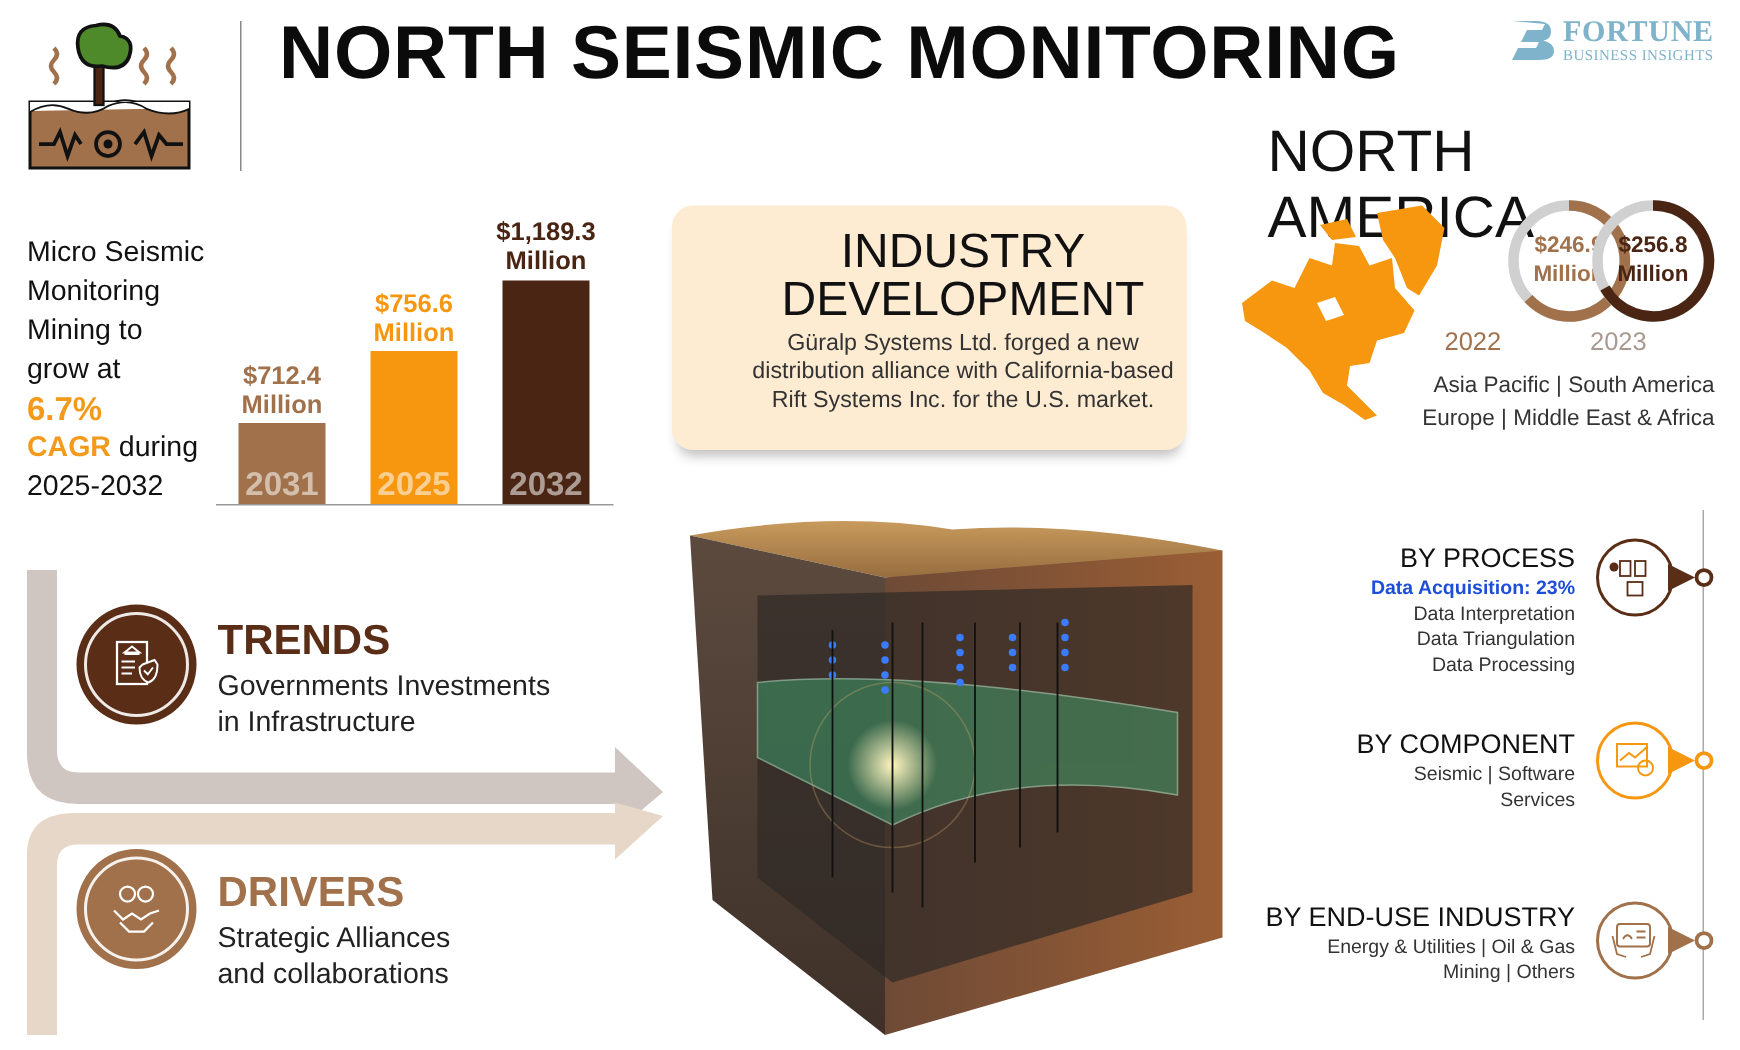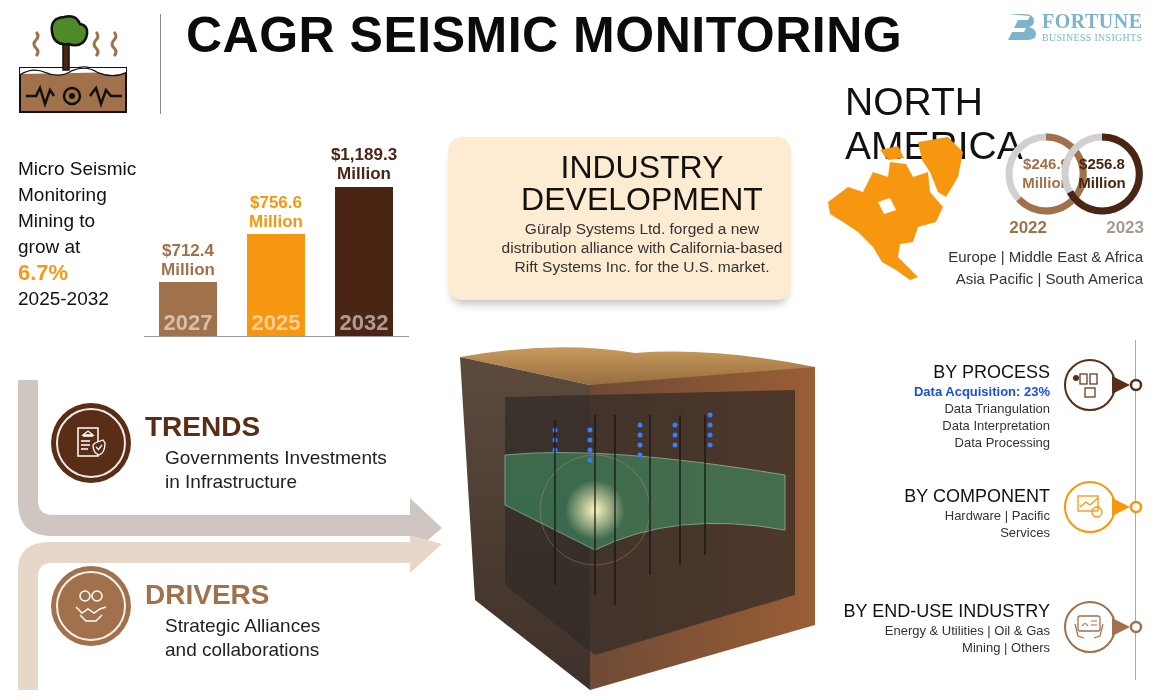--- a/index.html
+++ b/index.html
@@ -19,27 +19,27 @@
   .chart { left: 144px; top: 135px; width: 275px; height: 202px; }
   .baseline { position: absolute; left: 0; bottom: 0; width: 265px; height: 1px; background: #999; }
   .bar { position: absolute; bottom: 1px; width: 58px; }
   .bar-year { position: absolute; bottom: 0; width: 100%; text-align: center; font-size: 22px; font-weight: bold; color: rgba(255,255,255,0.55); }
   .bar-val { position: absolute; width: 90px; text-align: center; font-size: 17px; font-weight: bold; line-height: 19px; }
   .ind-box { left: 448px; top: 137px; width: 343px; height: 163px; background: #fdebd2; border-radius: 14px; box-shadow: 0 8px 8px -4px rgba(0,0,0,0.25); text-align: center; padding-left: 45px; }
   .ind-title { font-size: 32px; line-height: 32px; margin-top: 14px; color: #111; }
   .ind-body { font-size: 15.5px; line-height: 19px; color: #333; margin-top: 4px; }
   .ring-wrap { width: 84px; height: 84px; }
   .ring-label { position: absolute; left: 0; top: 22px; width: 84px; text-align: center; font-size: 15px; font-weight: bold; line-height: 19px; }
-  .ring-year { position: absolute; top: 216px; width: 84px; text-align: right; font-size: 17px; font-weight: bold; }
+  .ring-year { position: absolute; top: 216px; width: 84px; text-align: left; font-size: 17px; font-weight: normal; }
   .regions { left: 900px; top: 246px; width: 243px; text-align: right; font-size: 15px; line-height: 22px; color: #333; }
   .arrow-svg { left: 0; top: 370px; width: 450px; height: 330px; }
   .circle-icon { width: 80px; height: 80px; border-radius: 50%; display: flex; align-items: center; justify-content: center; }
   .circle-inner { width: 70px; height: 70px; border-radius: 50%; border: 2px solid rgba(255,255,255,0.9); display:flex; align-items:center; justify-content:center; }
   .sec-title { font-size: 28px; font-weight: bold; line-height: 38px; }
-  .sec-body { font-size: 19px; line-height: 24px; color: #222; margin-left: 20px; }
+  .sec-body { font-size: 19px; line-height: 24px; color: #222; }
   .cube { left: 455px; top: 335px; width: 370px; height: 360px; }
   .seg { width: 220px; text-align: right; }
   .seg-title { font-size: 18px; line-height: 22px; color: #111; }
   .seg-line { font-size: 13px; line-height: 17px; color: #333; }
   .seg-bold { font-weight: bold; color: #1d4ed8; }
   .vline { left: 1135px; top: 340px; width: 1px; height: 340px; background: #aaa; }
   .pin { width: 90px; height: 70px; }
 </style>
 </head>
 <body>
@@ -55,49 +55,50 @@
     <path d="M72 84 L78 76 L83 92 L88 78 L93 84 L104 84" fill="none" stroke="#111" stroke-width="2.5"></path>
     <rect x="45" y="28" width="6" height="30" fill="#4a2513" stroke="#111" stroke-width="1.5"></rect>
     <path d="M34 20 Q32 6 46 5 Q58 2 62 12 Q72 14 68 26 Q64 36 50 32 Q36 34 34 20 Z" fill="#4e8a2a" stroke="#111" stroke-width="2.5"></path>
     <path d="M18 20 q4 4 0 8 q-4 4 0 8 q4 4 0 8" fill="none" stroke="#a0714a" stroke-width="3"></path>
     <path d="M78 20 q4 4 0 8 q-4 4 0 8 q4 4 0 8" fill="none" stroke="#a0714a" stroke-width="3"></path>
     <path d="M96 20 q4 4 0 8 q-4 4 0 8 q4 4 0 8" fill="none" stroke="#a0714a" stroke-width="3"></path>
   </svg>
 </div>
 <div class="abs vsep"></div>
 <div class="abs title">
-  <div>CAGR SEISMIC MONITORING</div>
+  <div>NORTH SEISMIC MONITORING</div>
 </div>
 
 <div class="abs fbi">
   <svg class="fbi-mark" viewBox="0 0 34 30">
     <path d="M4 2 L20 2 Q30 2 30 9 Q30 14 25 15 Q32 17 32 22 Q32 28 22 28 L4 28 L8 20 L20 20 L22 16 L10 16 L14 8 L24 8 L26 4 Z" fill="#7fb3cc"></path>
   </svg>
   <div class="fbi-t1">FORTUNE</div>
   <div class="fbi-t2">BUSINESS INSIGHTS</div>
 </div>
 
 <div class="abs na-title">NORTH AMERICA</div>
 
 <div class="abs grow-text">
   <div>Micro Seismic</div>
   <div>Monitoring</div>
   <div>Mining to</div>
   <div>grow at</div>
   <div class="hl big">6.7%</div>
+  <div><span class="hl">CAGR</span><span> during</span></div>
   <div>2025-2032</div>
 </div>
 
 <div class="abs chart">
   <div class="bar-val" style="left:-1px; bottom:58px; color:#a0714a;">
     <div>$712.4</div>
     <div>Million</div>
   </div>
   <div class="bar" style="left:15px; height:54px; background:#a0714a;">
-    <div class="bar-year">2027</div>
+    <div class="bar-year">2031</div>
   </div>
   <div class="bar-val" style="left:87px; bottom:106px; color:#f7960f;">
     <div>$756.6</div>
     <div>Million</div>
   </div>
   <div class="bar" style="left:103px; height:102px; background:#f7960f;">
     <div class="bar-year">2025</div>
   </div>
   <div class="bar-val" style="left:175px; bottom:154px; color:#4a2513;">
     <div>$1,189.3</div>
@@ -148,22 +149,22 @@
     <path d="M42 5 A37 37 0 1 1 10 60" fill="none" stroke="#4a2513" stroke-width="7"></path>
   </svg>
   <div class="ring-label" style="color:#4a2513;">
     <div>$256.8</div>
     <div>Million</div>
   </div>
 </div>
 <div class="abs ring-year" style="left:1060px; top:218px; color:#a89a90;">2023</div>
 
 <div class="abs regions">
+  <div>Asia Pacific  |  South America</div>
   <div>Europe  |  Middle East &amp; Africa</div>
-  <div>Asia Pacific  |  South America</div>
 </div>
 
 <svg class="abs arrow-svg" viewBox="0 0 450 330">
   <path d="M18 10 L38 10 L38 130 Q38 145 52 145 L410 145 L410 128 L442 158 L410 185 L410 166 L52 166 Q18 166 18 132 Z" fill="#cfc6c1"></path>
   <path d="M18 200 Q18 172 50 172 L410 172 L410 165 L442 174 L410 203 L410 193 L52 193 Q38 193 38 207 L38 320 L18 320 Z" fill="#e6d7c8"></path>
 </svg>
 
 <div class="abs circle-icon" style="left:51px; top:403px; background:#5a2d16;">
   <div class="circle-inner">
     <svg width="36" height="36" viewBox="0 0 36 36">
@@ -251,37 +252,37 @@
       <line x1="225" y1="80" x2="225" y2="230"></line>
       <line x1="250" y1="80" x2="250" y2="220"></line>
   </g>
 </svg>
 
 <div class="abs vline"></div>
 
 <div class="abs seg" style="left:830px; top:361px;">
   <div class="seg-title">BY PROCESS</div>
   <div class="seg-line seg-bold">Data Acquisition: 23%</div>
+  <div class="seg-line">Data Interpretation</div>
   <div class="seg-line">Data Triangulation</div>
-  <div class="seg-line">Data Interpretation</div>
   <div class="seg-line">Data Processing</div>
 </div>
 <svg class="abs pin" style="left:1062px; top:352px;" viewBox="0 0 90 70">
   <circle cx="28" cy="33" r="25" fill="#fff" stroke="#5a2d16" stroke-width="2"></circle>
   <path d="M50 24 L68 33 L50 42 Z" fill="#5a2d16"></path>
   <circle cx="74" cy="33" r="5" fill="#fff" stroke="#5a2d16" stroke-width="2.5"></circle>
   <rect x="18" y="22" width="7" height="10" fill="none" stroke="#5a2d16" stroke-width="1.2"></rect>
   <rect x="28" y="22" width="7" height="10" fill="none" stroke="#5a2d16" stroke-width="1.2"></rect>
   <circle cx="14" cy="26" r="3" fill="#5a2d16"></circle>
   <rect x="23" y="36" width="10" height="9" fill="none" stroke="#5a2d16" stroke-width="1.2"></rect>
 </svg>
 
 <div class="abs seg" style="left:830px; top:485px;">
   <div class="seg-title">BY COMPONENT</div>
-  <div class="seg-line">Hardware  |  Pacific</div>
+  <div class="seg-line">Seismic  |  Software</div>
   <div class="seg-line">Services</div>
 </div>
 <svg class="abs pin" style="left:1062px; top:474px;" viewBox="0 0 90 70">
   <circle cx="28" cy="33" r="25" fill="#fff" stroke="#f7960f" stroke-width="2"></circle>
   <path d="M50 24 L68 33 L50 42 Z" fill="#f7960f"></path>
   <circle cx="74" cy="33" r="5" fill="#fff" stroke="#f7960f" stroke-width="2.5"></circle>
   <rect x="16" y="22" width="20" height="15" fill="none" stroke="#f7960f" stroke-width="1.3"></rect>
   <path d="M18 33 L24 28 L28 31 L36 24" stroke="#f7960f" fill="none" stroke-width="1.3"></path>
   <circle cx="35" cy="38" r="5" fill="none" stroke="#f7960f" stroke-width="1.3"></circle>
 </svg>

